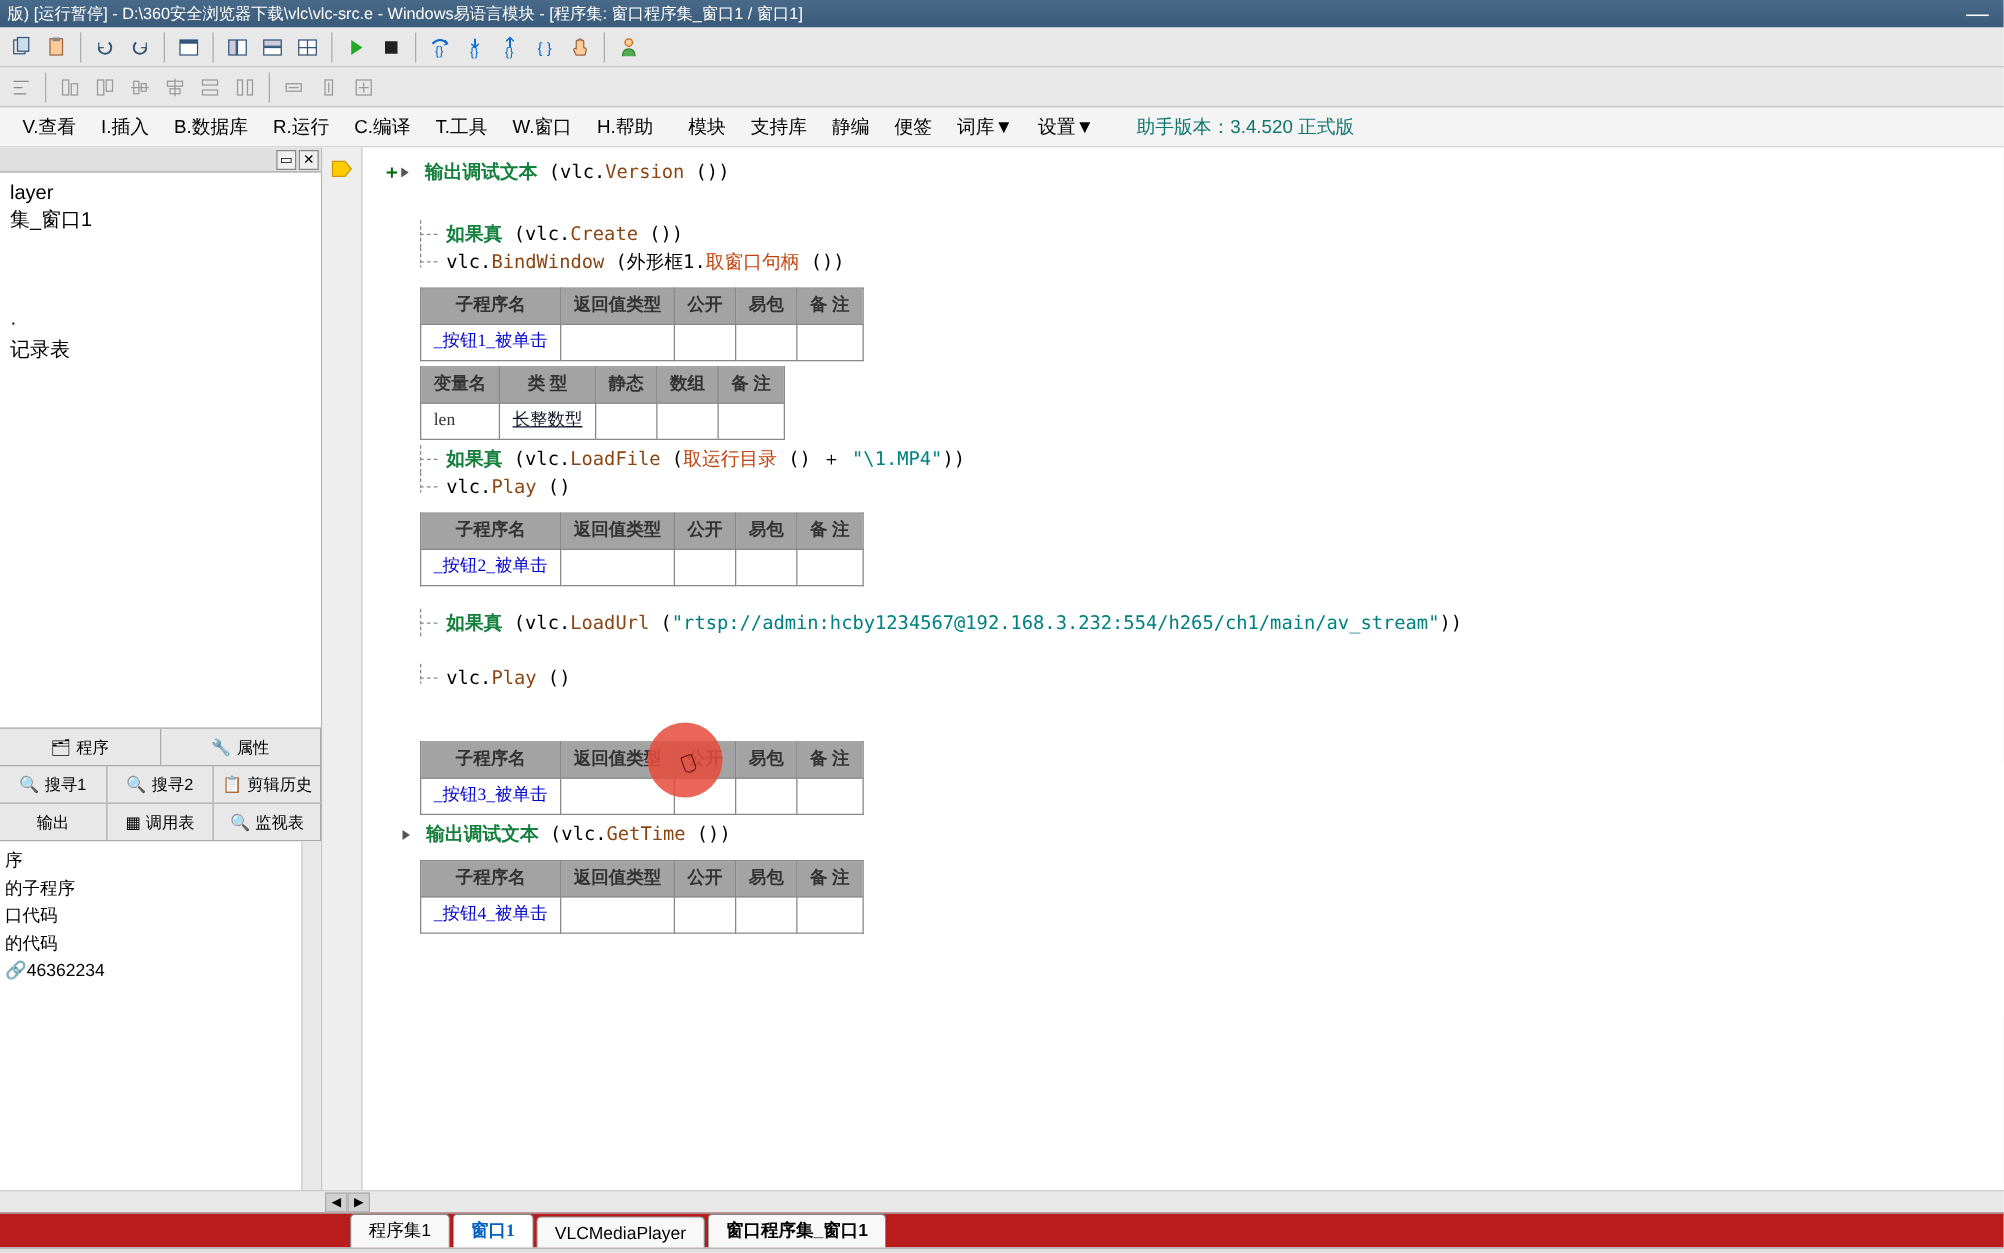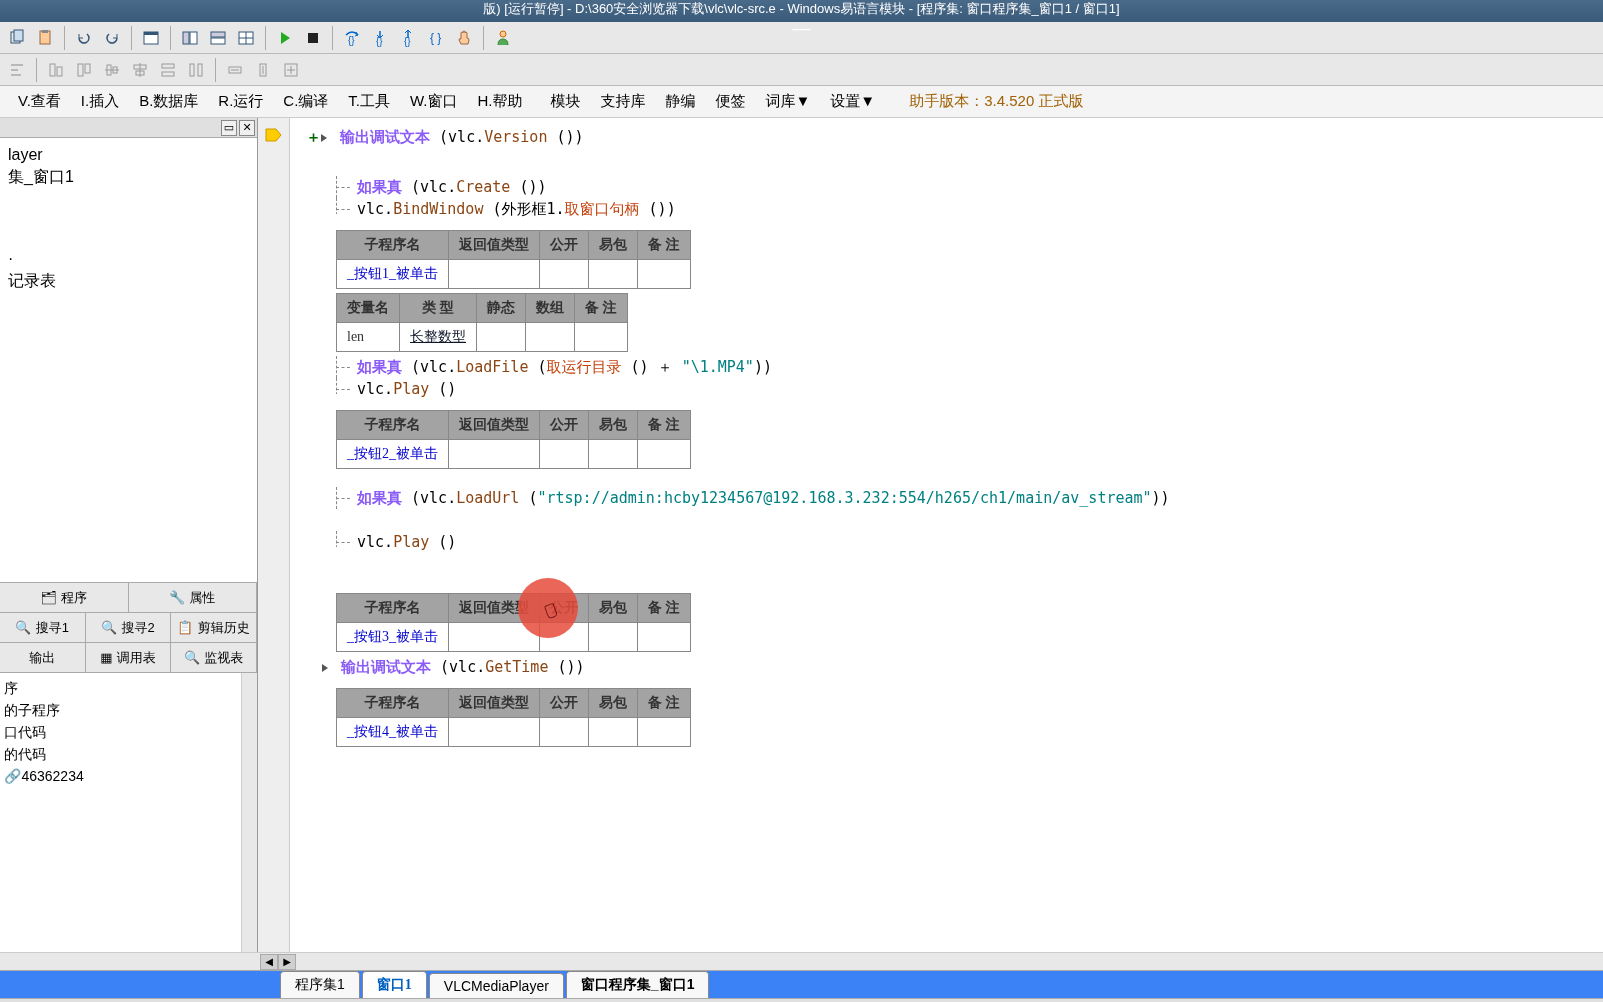--- a/index.html
+++ b/index.html
@@ -1,33 +1,33 @@
 <!DOCTYPE html>
 <html><head>
 <meta charset="utf-8">
 <style>
 * { margin:0; padding:0; box-sizing:border-box; }
 body { font-family:"Microsoft YaHei","SimSun",sans-serif; font-size:13px; background:#f0f0f0; overflow:hidden; width:1603px; height:1002px; position:relative; }
 
 
-.titlebar { height:22px; background:linear-gradient(#4a6a8a,#3a5a7a); color:#fff; display:flex; align-items:center; padding:0 6px; font-size:13px;flex-direction:column; }
+.titlebar { height:22px; background:linear-gradient(#4a6a8a,#3a5a7a); color:#fff; display:flex; align-items:center; padding:0 6px; font-size:13px; }
 .titlebar .spacer { flex:1; }
 .titlebar .min { width:30px; text-align:center; font-size:18px; cursor:default; }
 
 
 .toolbar { height:32px; background:#e8e8e8; border-bottom:1px solid #bbb; display:flex; align-items:center; padding:0 4px; gap:2px; }
 .toolbar .sep { width:1px; height:24px; background:#aaa; margin:0 4px; }
 .tbtn { width:26px; height:26px; display:flex; align-items:center; justify-content:center; border:1px solid transparent; }
 .tbtn svg { width:18px; height:18px; }
 
 
 .menubar { height:32px; background:#f4f4f4; border-bottom:1px solid #ccc; display:flex; align-items:center; padding:0 8px; gap:0; font-size:15px; }
 .menubar .mitem { padding:4px 10px; cursor:default; }
 .menubar .mspacer { width:8px; }
-.menubar .minfo { margin-left:24px; color:#a16207; }
+.menubar .minfo { margin-left:24px; color:#0f766e; }
 
 
 .main { display:flex; height:calc(100% - 22px - 32px - 32px - 32px - 28px - 22px); }
 .leftpane { width:258px; background:#fff; border-right:1px solid #999; display:flex; flex-direction:column; position:relative; }
 .leftpane .treetop { height:20px; background:#e0e0e0; border-bottom:1px solid #aaa; display:flex; justify-content:flex-end; align-items:center; padding-right:2px; gap:2px; }
 .leftpane .treetop .closebtn { width:16px; height:16px; border:1px solid #888; font-size:11px; display:flex; align-items:center; justify-content:center; background:#f0f0f0; }
 .leftpane .tree { flex:1; padding:6px 4px; overflow:auto; font-size:16px; line-height:22px; }
 .leftpane .tree .node { padding-left:4px; }
 .leftpane .proptabs { height:30px; display:flex; border-top:1px solid #aaa; background:#e8e8e8; }
 .leftpane .proptabs .ptab { flex:1; display:flex; align-items:center; justify-content:center; gap:4px; border-right:1px solid #aaa; }
@@ -36,39 +36,39 @@
 .leftpane .proplist { height:280px; border-top:1px solid #aaa; background:#fff; overflow:auto; font-size:14px; line-height:22px; padding:4px; position:relative; }
 .leftpane .proplist .scroll { position:absolute; right:0; top:0; bottom:0; width:16px; background:#e8e8e8; border-left:1px solid #ccc; }
 
 
 .codewrap { flex:1; display:flex; background:#fff; position:relative; }
 .gutter { width:32px; background:#eee; border-right:1px solid #ccc; position:relative; }
 .arrow { position:absolute; left:6px; width:18px; height:18px; }
 .codearea { flex:1; padding:8px 16px; overflow:auto; font-family:"NSimSun","SimSun",monospace; font-size:15px; line-height:22px; color:#000; }
 .codeline { white-space:pre; margin-left:30px; }
 .codeline.l0 { margin-left:0; }
-.kw { color:#8b5cf6; font-weight:bold; }
+.kw { color:#15803d; font-weight:bold; }
 .fn { color:#c2410c; }
 .method { color:#8b4513; }
 .str { color:#008080; }
 
 
 table.subr { border-collapse:collapse; margin:10px 0 4px 30px; background:#f4f4ee; }
 table.subr th, table.subr td { border:1px solid #888; padding:3px 10px; font-size:14px; font-family:"SimSun"; background:#a3a3a3; color:#333; }
 table.subr td { background:#fff; height:24px; }
 table.subr td.name { color:#0000cd;margin-left:16px; }
 table.subr td.type { color:#0f172a;text-decoration:underline; }
 
 
 .tblk { margin-left:30px; border-left:1px dashed #888; padding-left:20px; position:relative; }
 .tblk::before { content:""; position:absolute; left:-1px; top:11px; width:14px; border-top:1px dashed #888; }
 .tblk.last::after { content:""; position:absolute; left:-3px; top:16px; bottom:-6px; width:4px; background:#fff; }
 
 
-.bottomtabs { height:28px; background:#3b82f6; border-top:1px solid #aaa; display:flex; align-items:flex-end; padding-left:280px; gap:0; }
+.bottomtabs { height:28px; background:#b91c1c; border-top:1px solid #aaa; display:flex; align-items:flex-end; padding-left:280px; gap:0; }
 .bottomtabs .btab { padding:4px 14px; border:1px solid #888; border-bottom:none; background:#f8f8f8; margin-right:2px; font-size:14px; border-radius:4px 4px 0 0; }
 .bottomtabs .btab.active { background:#fff; color:#0060c0; font-weight:bold;font-family:Liberation Serif, serif; }
 
 
 .status { height:22px; background:#e0e0e0; border-top:1px solid #aaa; display:flex; align-items:center; font-size:13px; padding:0 6px; gap:12px; overflow:hidden; white-space:nowrap; }
 .status .seg { color:#333; }
 
 
 .redspot { position:absolute; width:60px; height:60px; border-radius:50%; background:radial-gradient(circle,#e74c3c 0%,#e74c3c 70%,rgba(231,76,60,0) 100%); opacity:0.85; pointer-events:none; }
 .redspot::after { content:""; position:absolute; left:28px; top:26px; width:8px; height:12px; border:1px solid #700; border-radius:2px 2px 4px 4px; transform:rotate(-20deg); }

